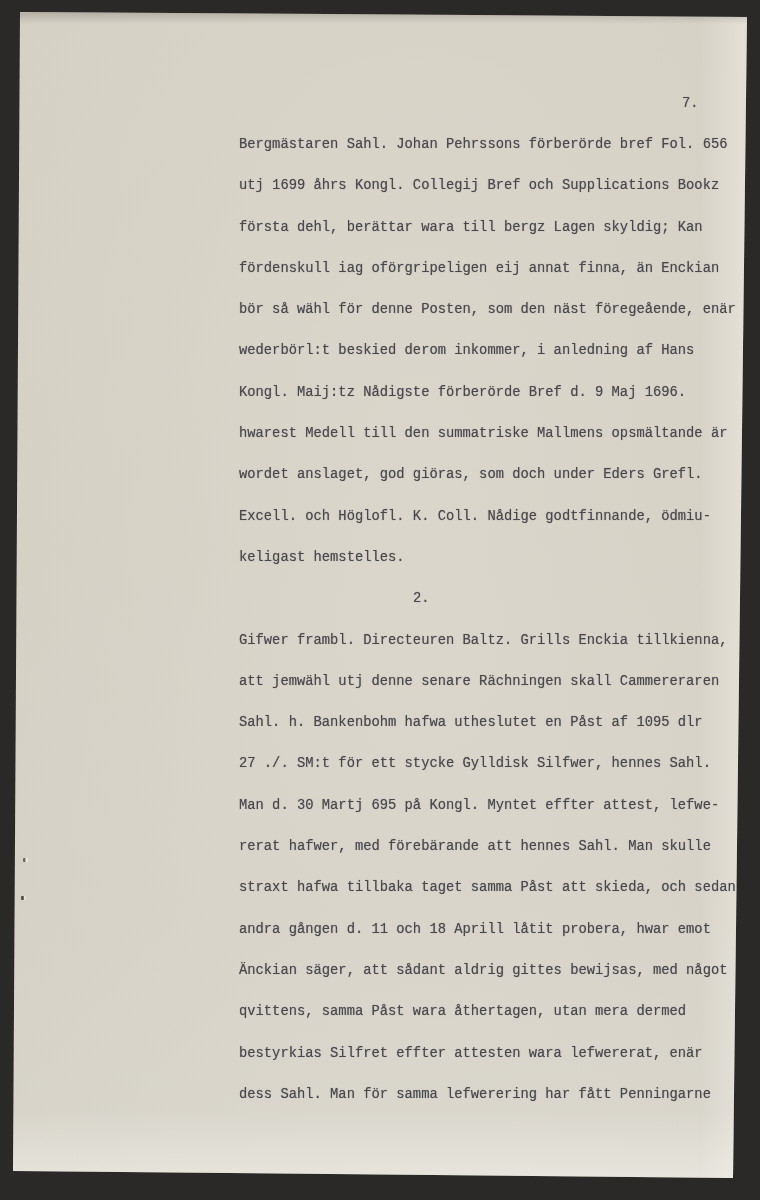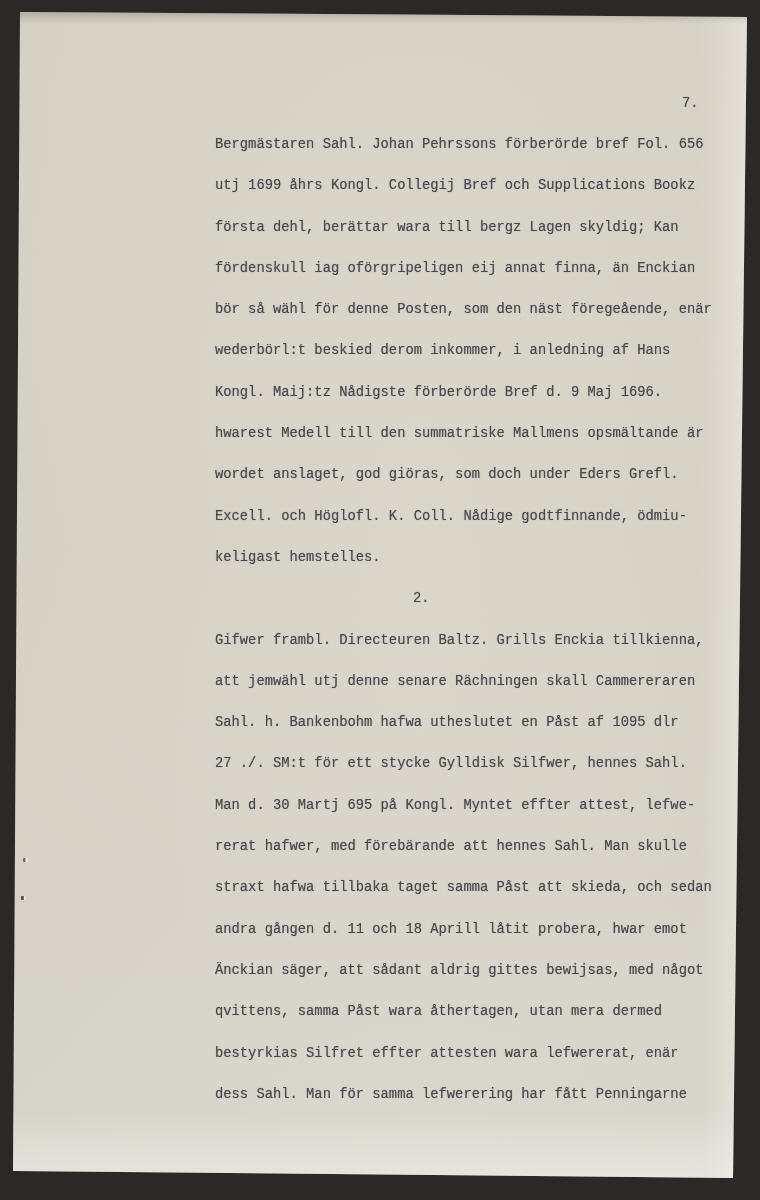--- a/index.html
+++ b/index.html
@@ -35,21 +35,21 @@
       linear-gradient(to bottom, rgba(0,0,0,0) 1110px, rgba(250,248,242,0.40) 1174px),
       radial-gradient(ellipse 600px 900px at 55% 45%, rgba(255,255,255,0.05), rgba(120,112,100,0.06));
   }
   .ink {
     color: #48484e;
     text-shadow: 0 0 1px rgba(72,72,78,0.55);
     font-size: 13.8px;
   }
   .para {
     position: absolute;
-    left: 215px;
+    left: 239px;
     white-space: pre;
   }
   .para .line {
     height: 41.3px;
     line-height: 41.3px;
     white-space: pre;
   }
   .para1 { top: 124px; }
   .para2 { top: 619.6px; }
   .section-heading {

